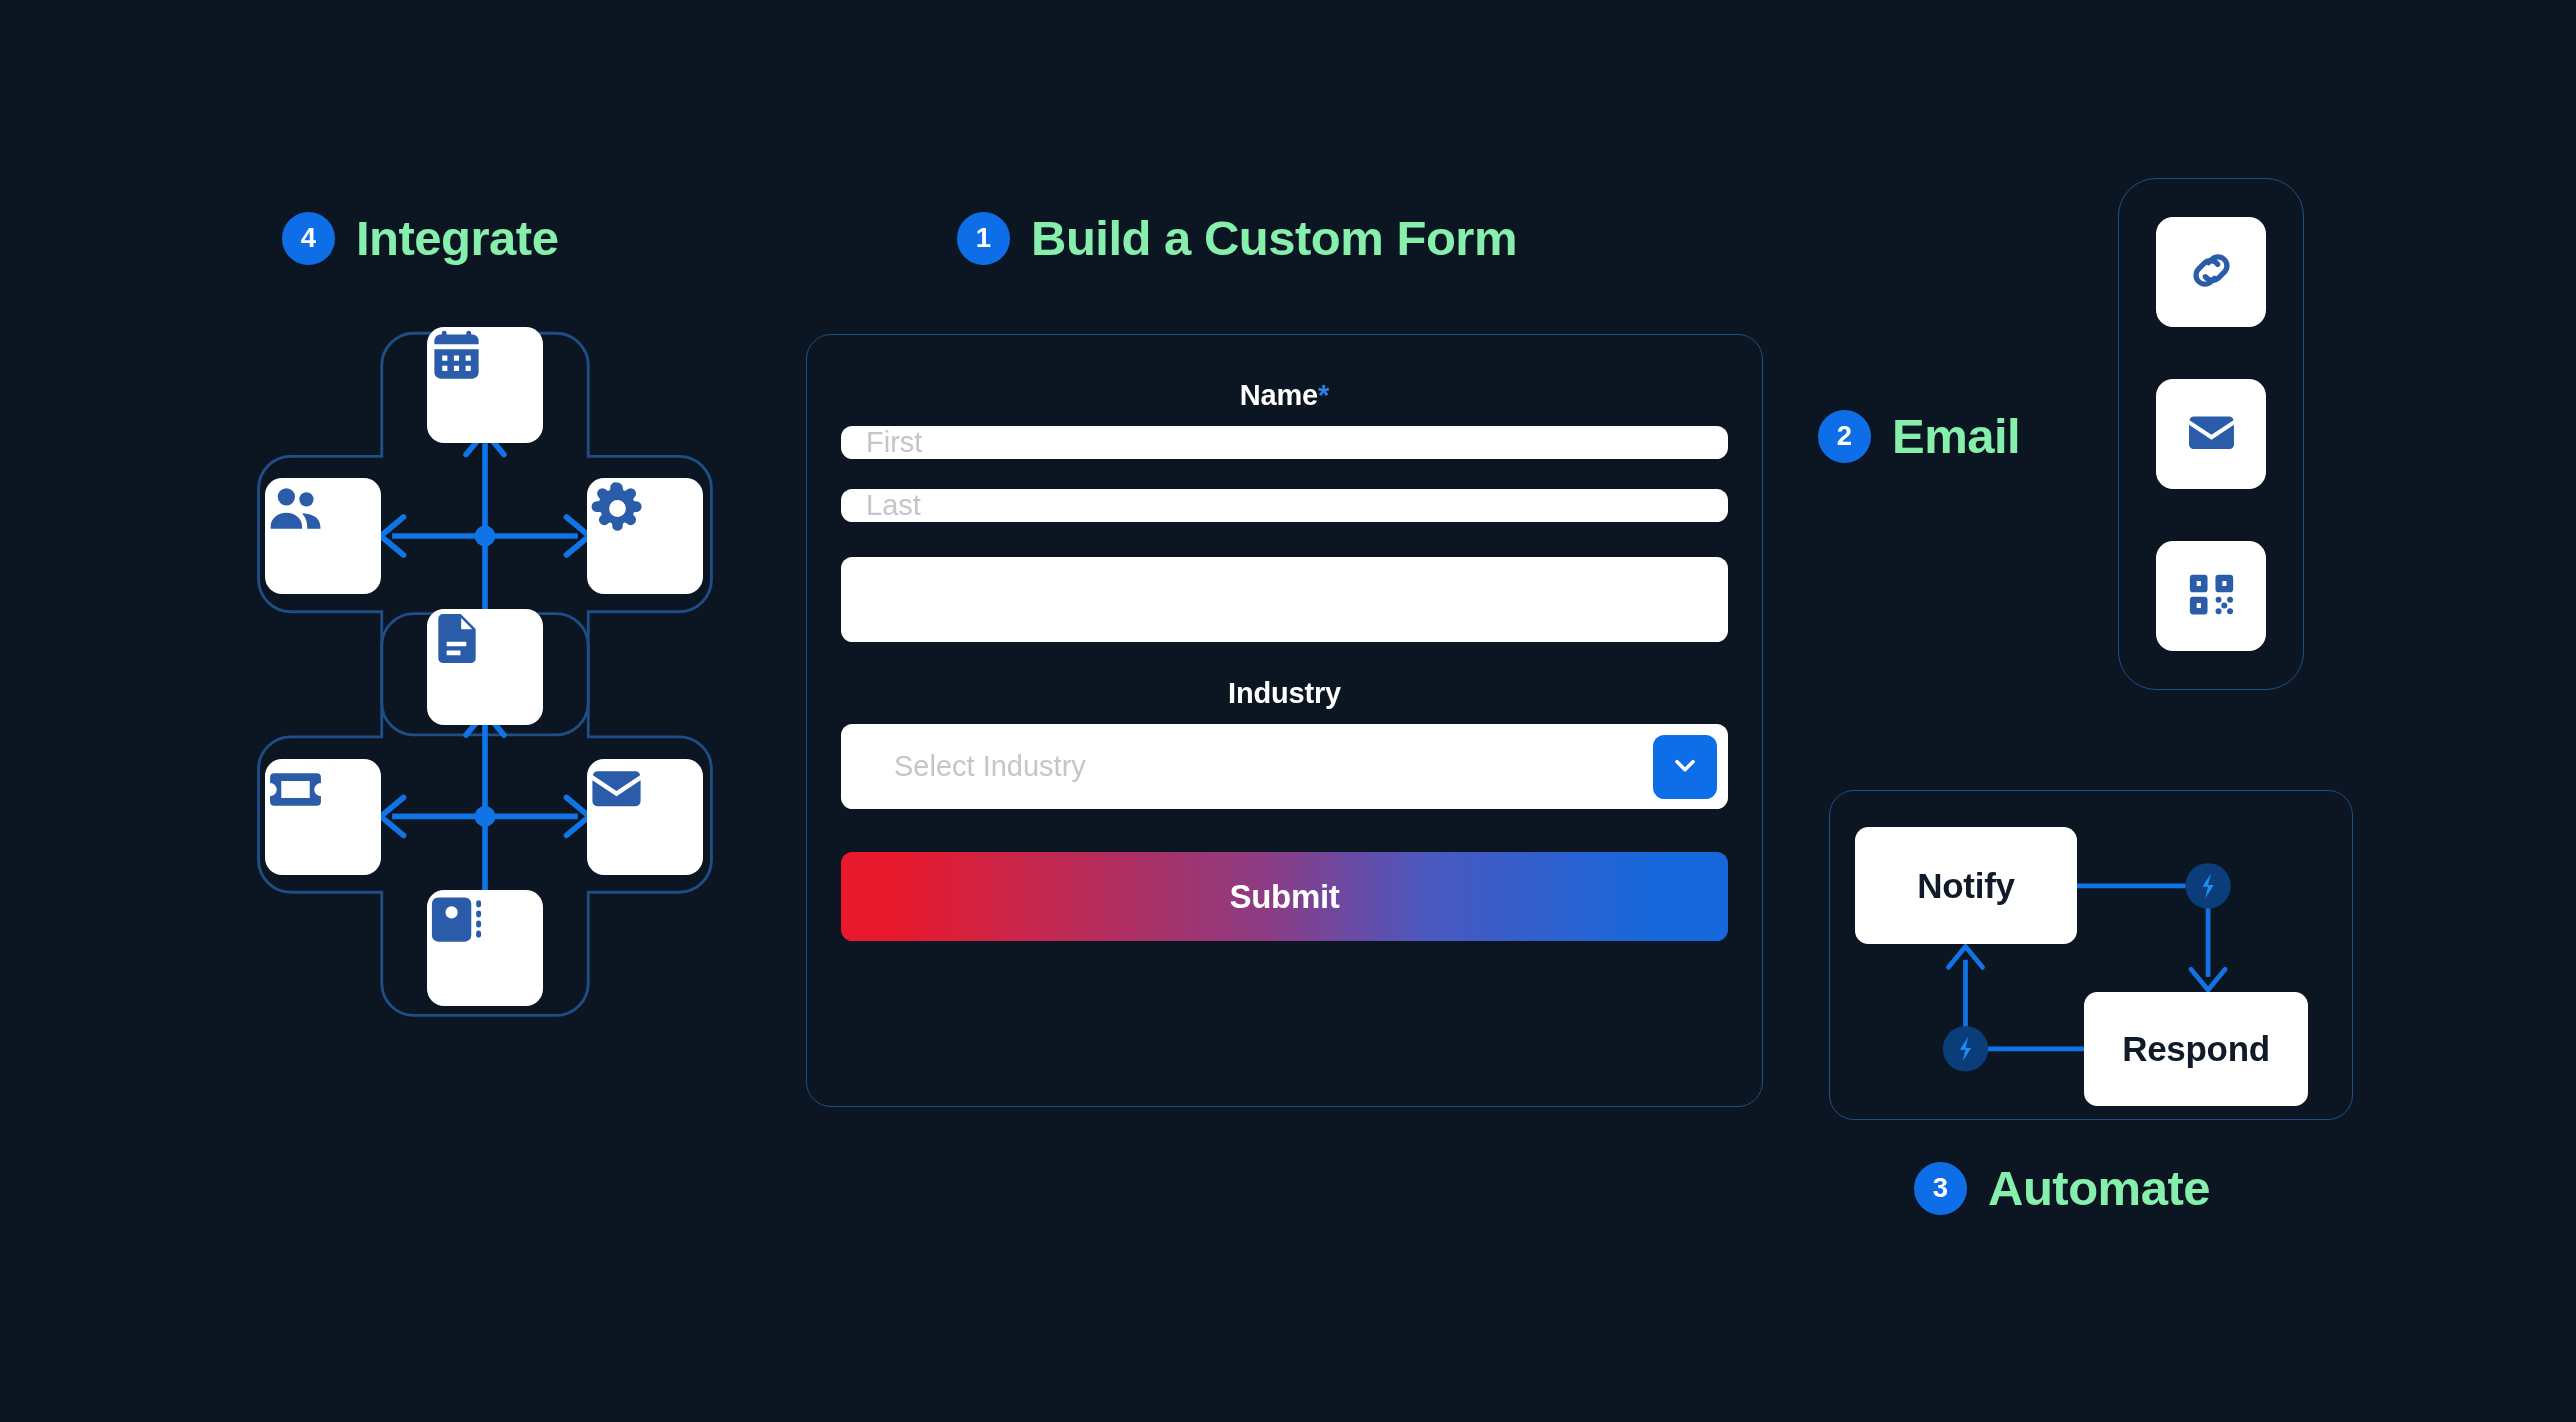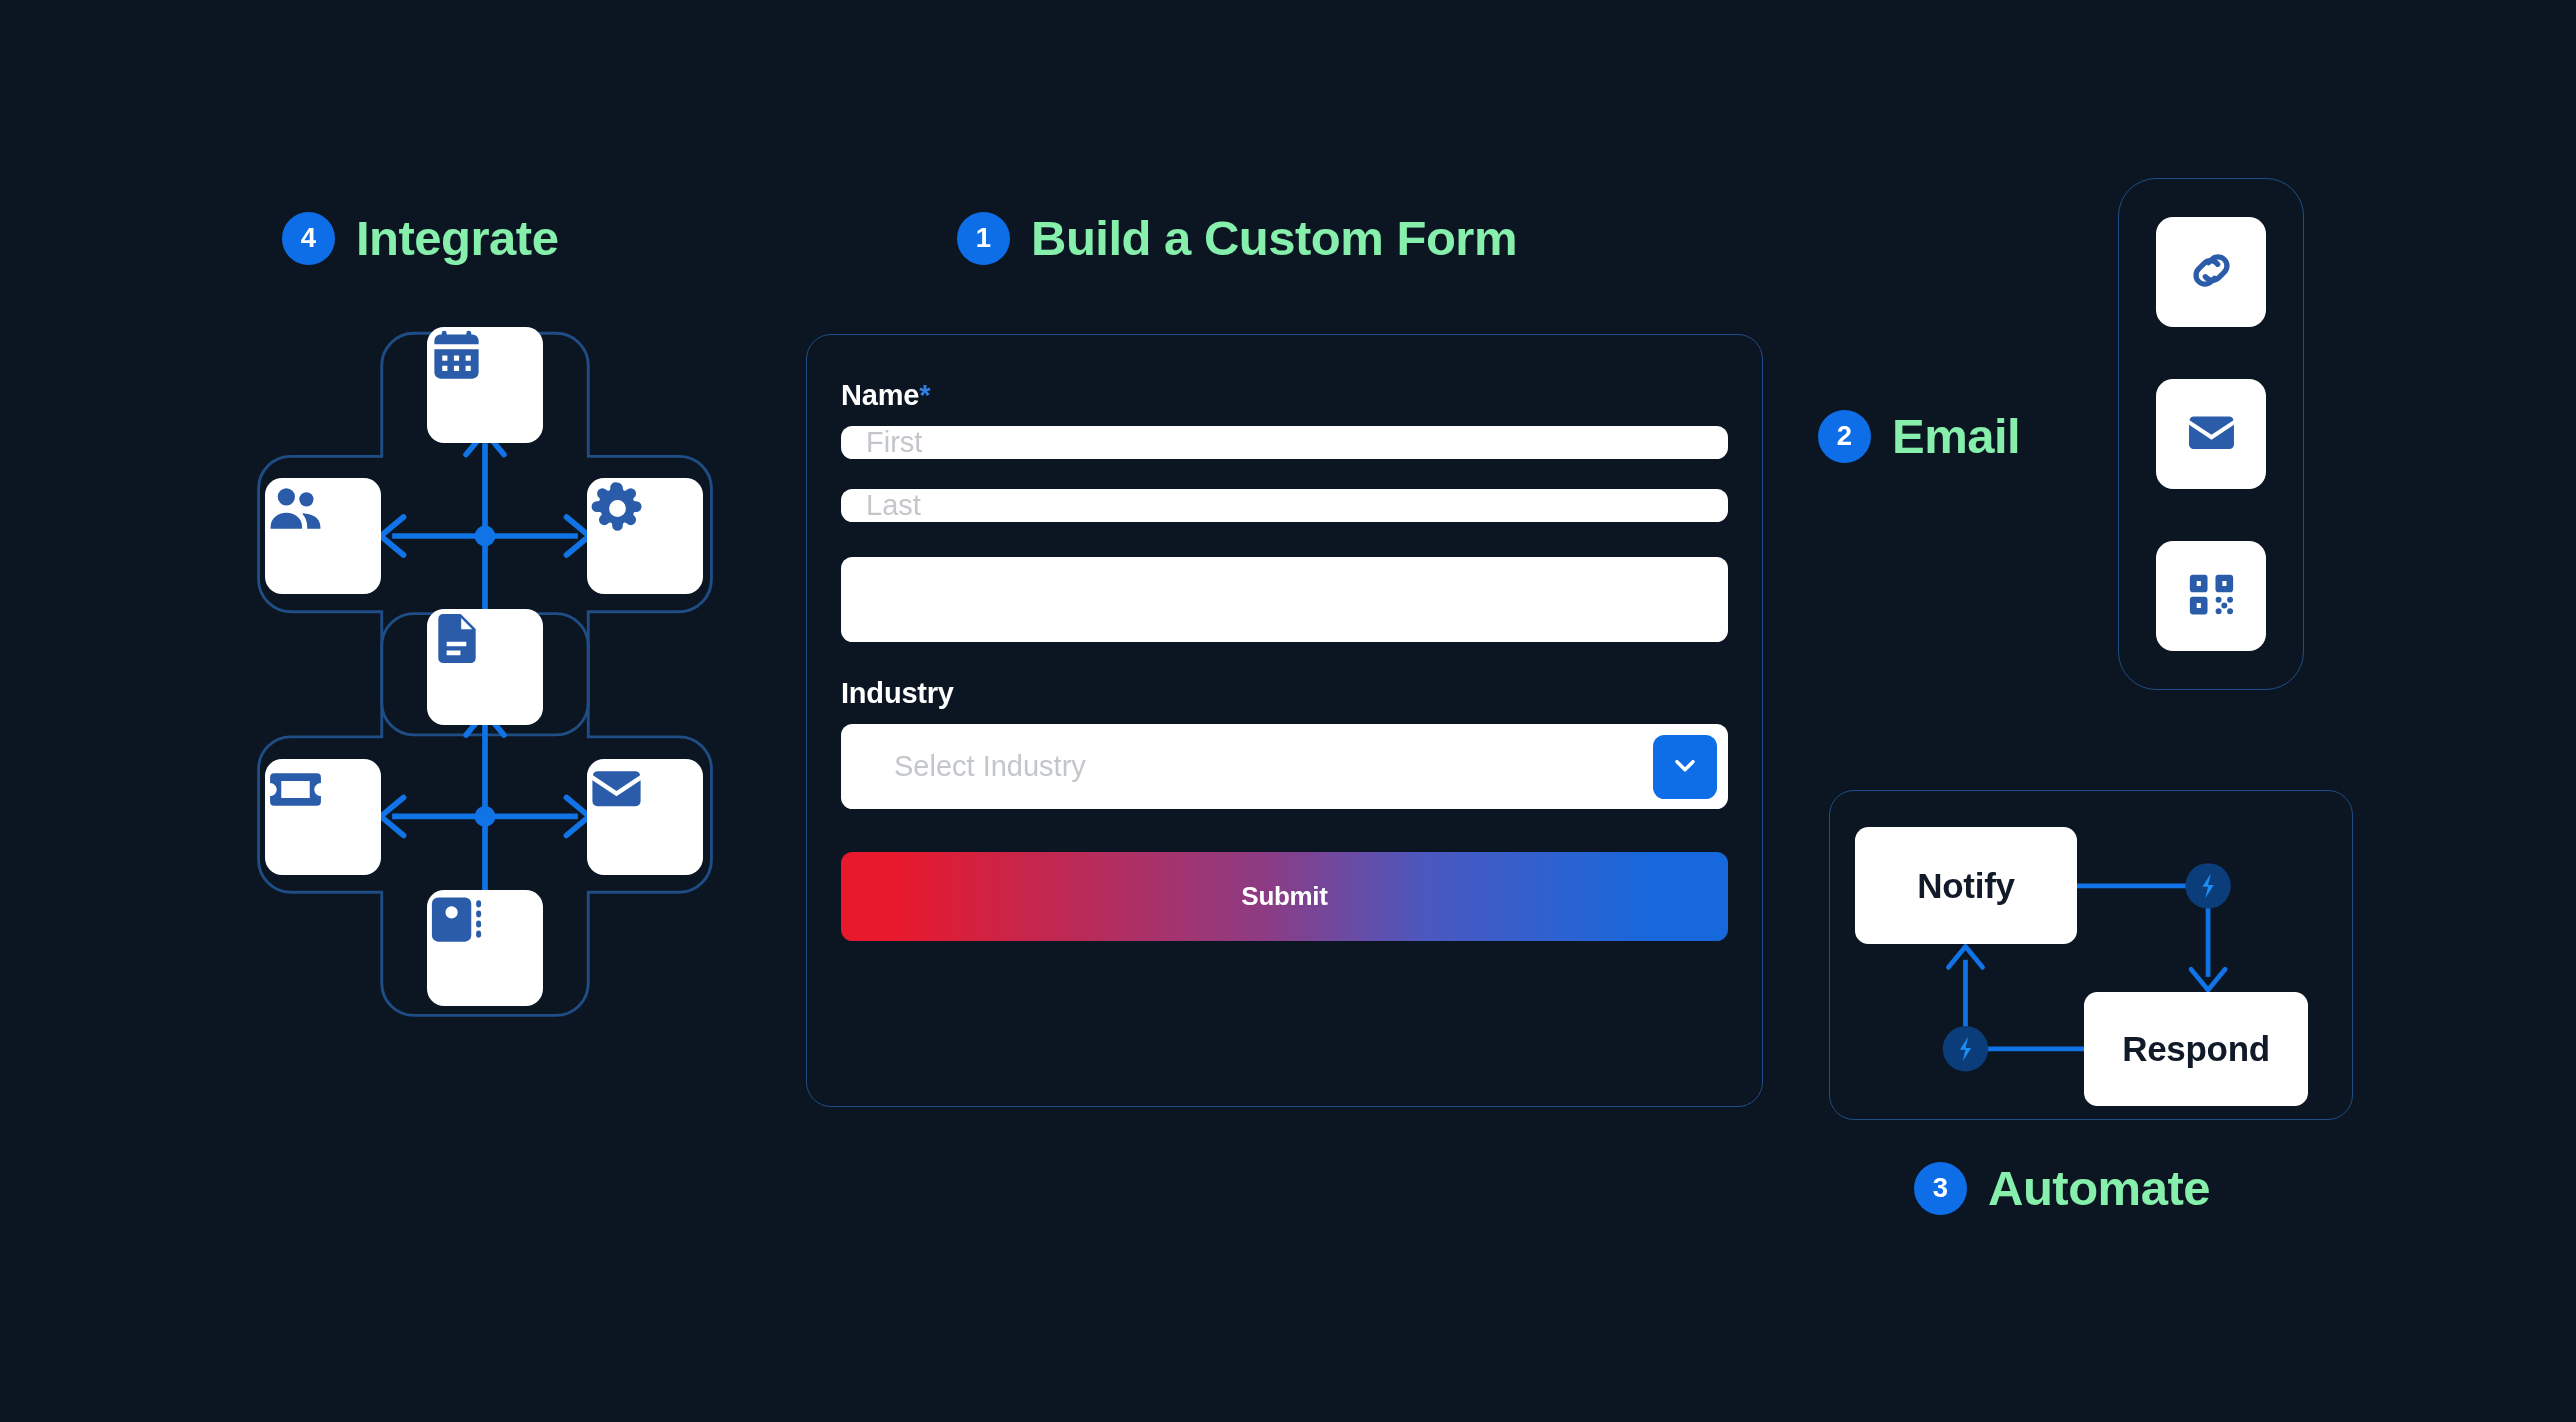--- a/index.html
+++ b/index.html
@@ -62,20 +62,21 @@
     border-radius: 25px;
     background: #0c1622;
     padding: 44px 34px 0 34px;
   }
   .field-label {
     color: #ffffff;
     font-size: 29px;
     font-weight: bold;
     margin-bottom: 14.2px;
     letter-spacing: -0.2px;
+    text-align: center;
   }
   .req-star { color: #2f7fe8; font-weight: bold; }
 
   .name-row { display: flex; gap: 30px; margin-bottom: 35px; flex-direction: column; }
   .txt-input {
     background: #ffffff;
     border: none;
     border-radius: 11.4px;
     height: 85px;
     font-size: 29px;
@@ -117,21 +118,21 @@
     cursor: pointer;
   }
 
   .submit-btn {
     width: 100%;
     height: 89px;
     border: none;
     border-radius: 11.4px;
     background: linear-gradient(90deg, #e8192c 0%, #e8192c 6%, #8c3c84 48%, #4b58bf 66%, #1668dc 92%, #1668dc 100%);
     color: #ffffff;
-    font-size: 26px;
+    font-size: 33px;
     font-weight: bold;
     font-family: "Liberation Sans", sans-serif;
     cursor: pointer;
     letter-spacing: -0.3px;
   }
 
   
   .integrate-wrap {
     position: absolute;
     left: 210px;

